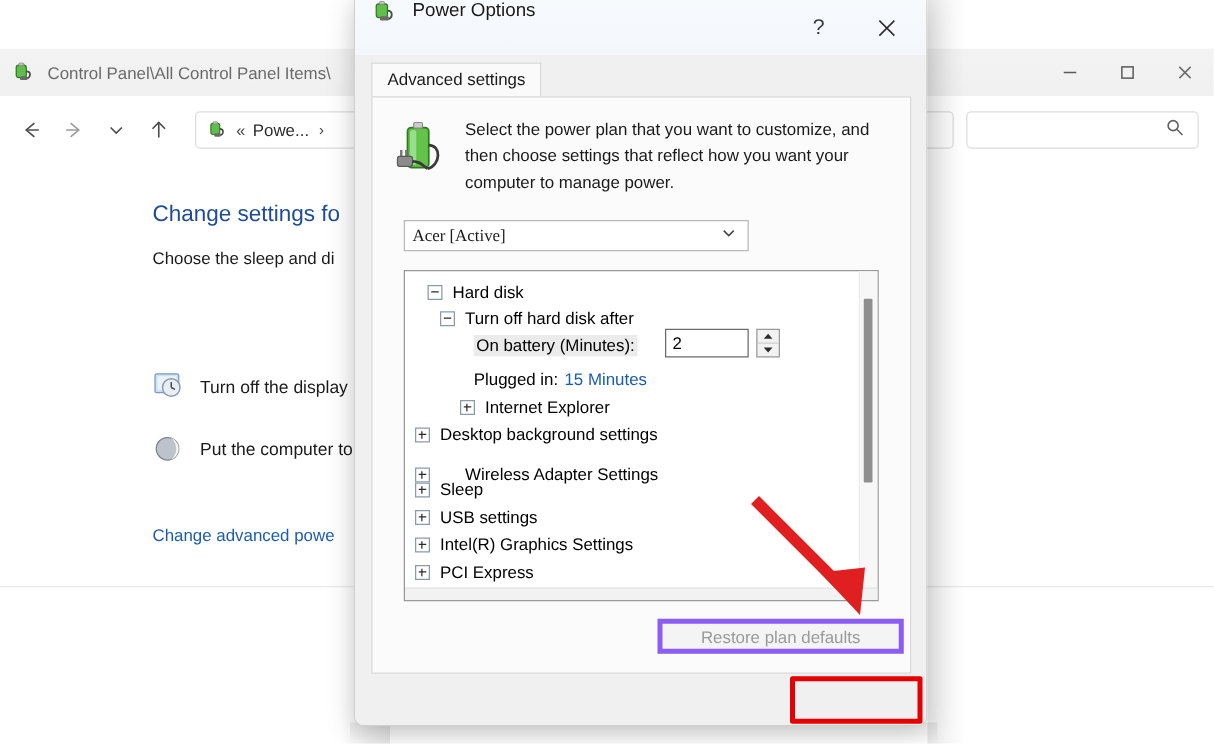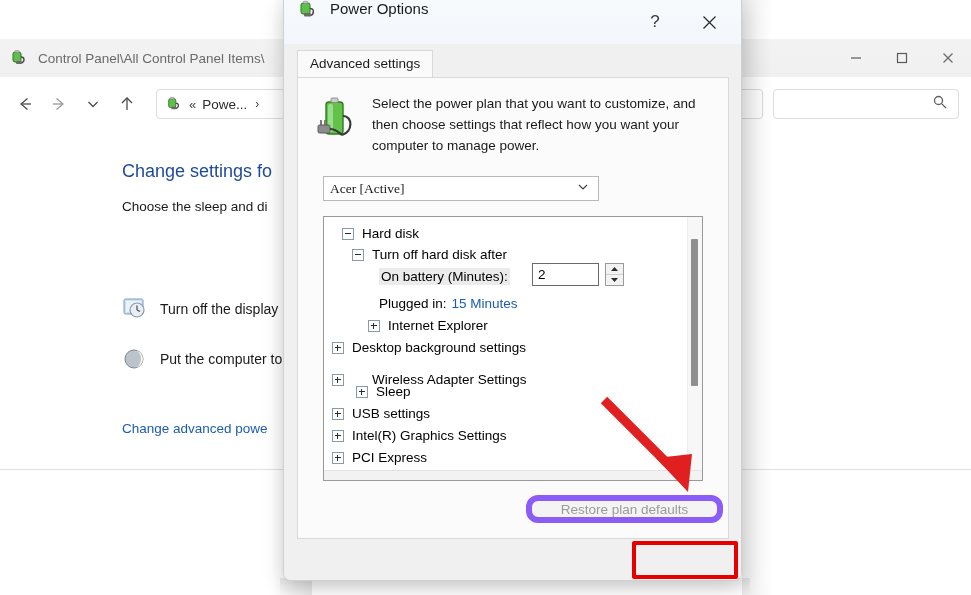--- a/index.html
+++ b/index.html
@@ -309,23 +309,23 @@
   .hsb {
     position: absolute; left: 0; bottom: 0;
     width: 100%; height: 9px;
     background: #f2f2f2;
     border-top: 1px solid #e3e3e3;
   }
 
   .restore-btn {
     position: absolute; left: 228px; top: 417px;
     width: 197px; height: 28px;
-    border: 6px solid #8b5cf6;
+    border: 4px solid #8b5cf6;
     background: #f4f4f4;
-    border-radius: 12px;
+    border-radius: 0;
     box-sizing: border-box;
     display: flex; align-items: center; justify-content: center;
     font-size: 13.5px; color: #9a9a9a;
   }
 
   .dlg-footer {
     position: absolute; left: 0; top: 500px;
     width: 457px; height: 80px;
   }
 
@@ -569,21 +569,21 @@
             <div class="tnode" style="top:120px; left:8px;">
               <span class="tbox plus"></span>
               <span>Desktop background settings</span>
             </div>
 
             <div class="tnode" style="top:152px; left:8px;gap:20px;">
               <span class="tbox plus"></span>
               <span>Wireless Adapter Settings</span>
             </div>
 
-            <div class="tnode" style="top:164px; left:8px;margin-left:24px;">
+            <div class="tnode" style="top:164px; left:8px;">
               <span class="tbox plus"></span>
               <span>Sleep</span>
             </div>
 
             <div class="tnode" style="top:186px; left:8px;">
               <span class="tbox plus"></span>
               <span>USB settings</span>
             </div>
 
             <div class="tnode" style="top:208px; left:8px;">

